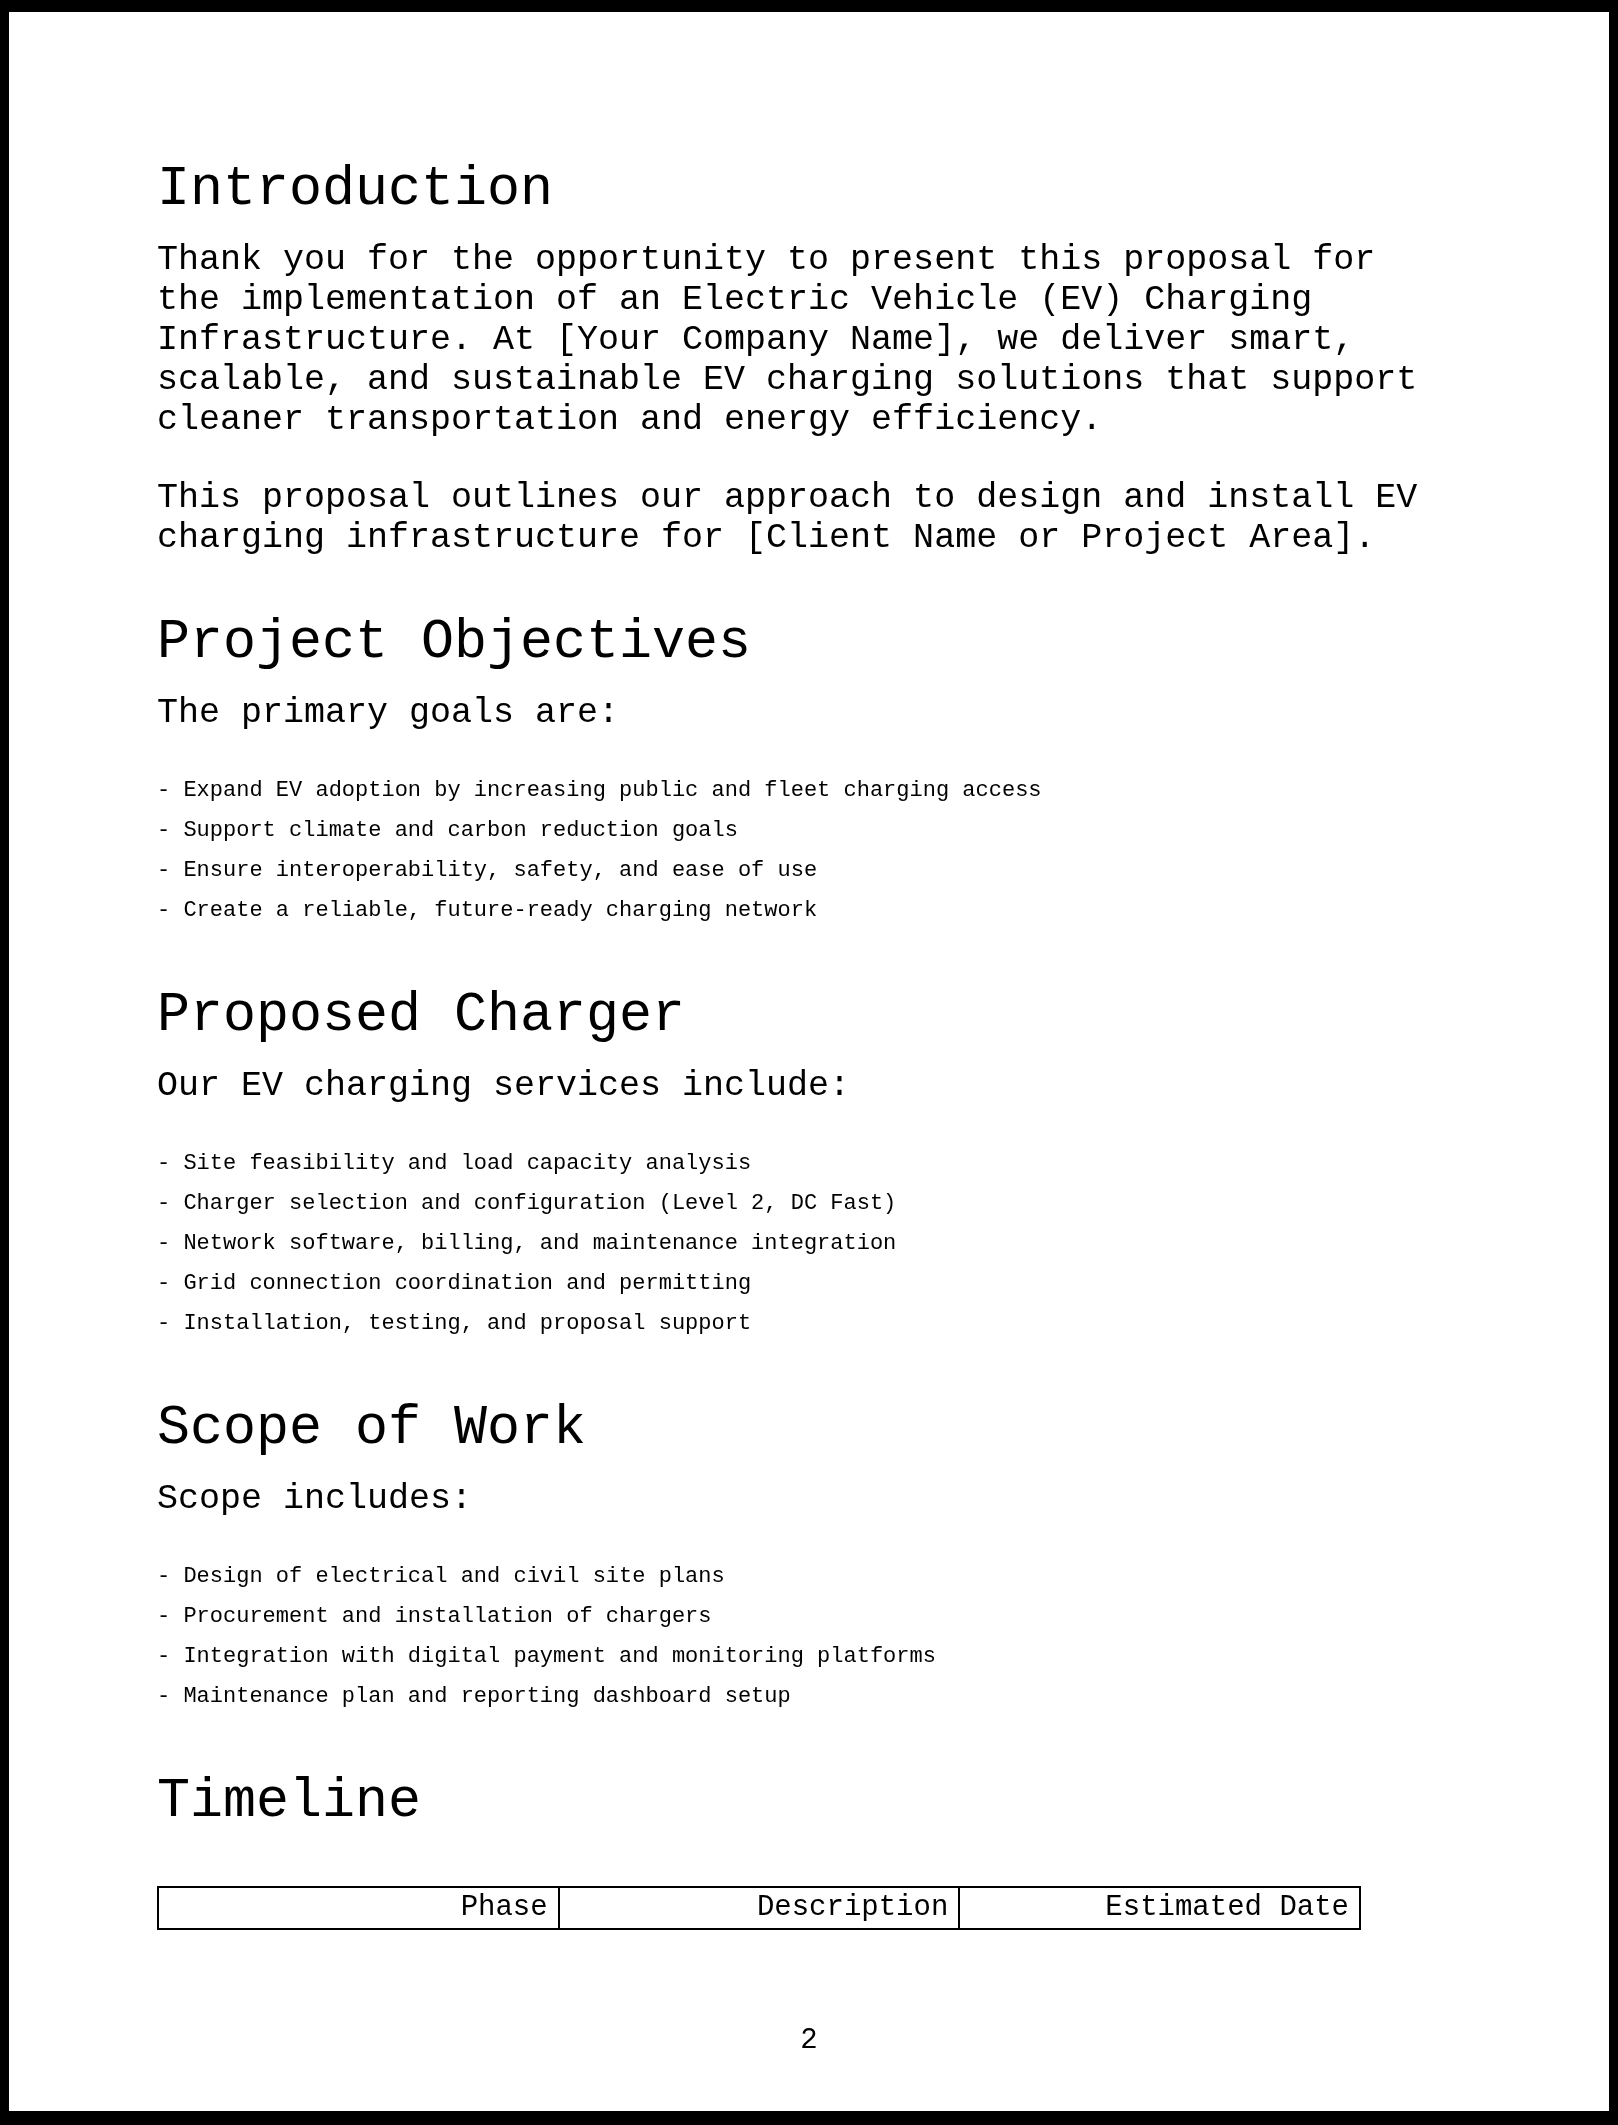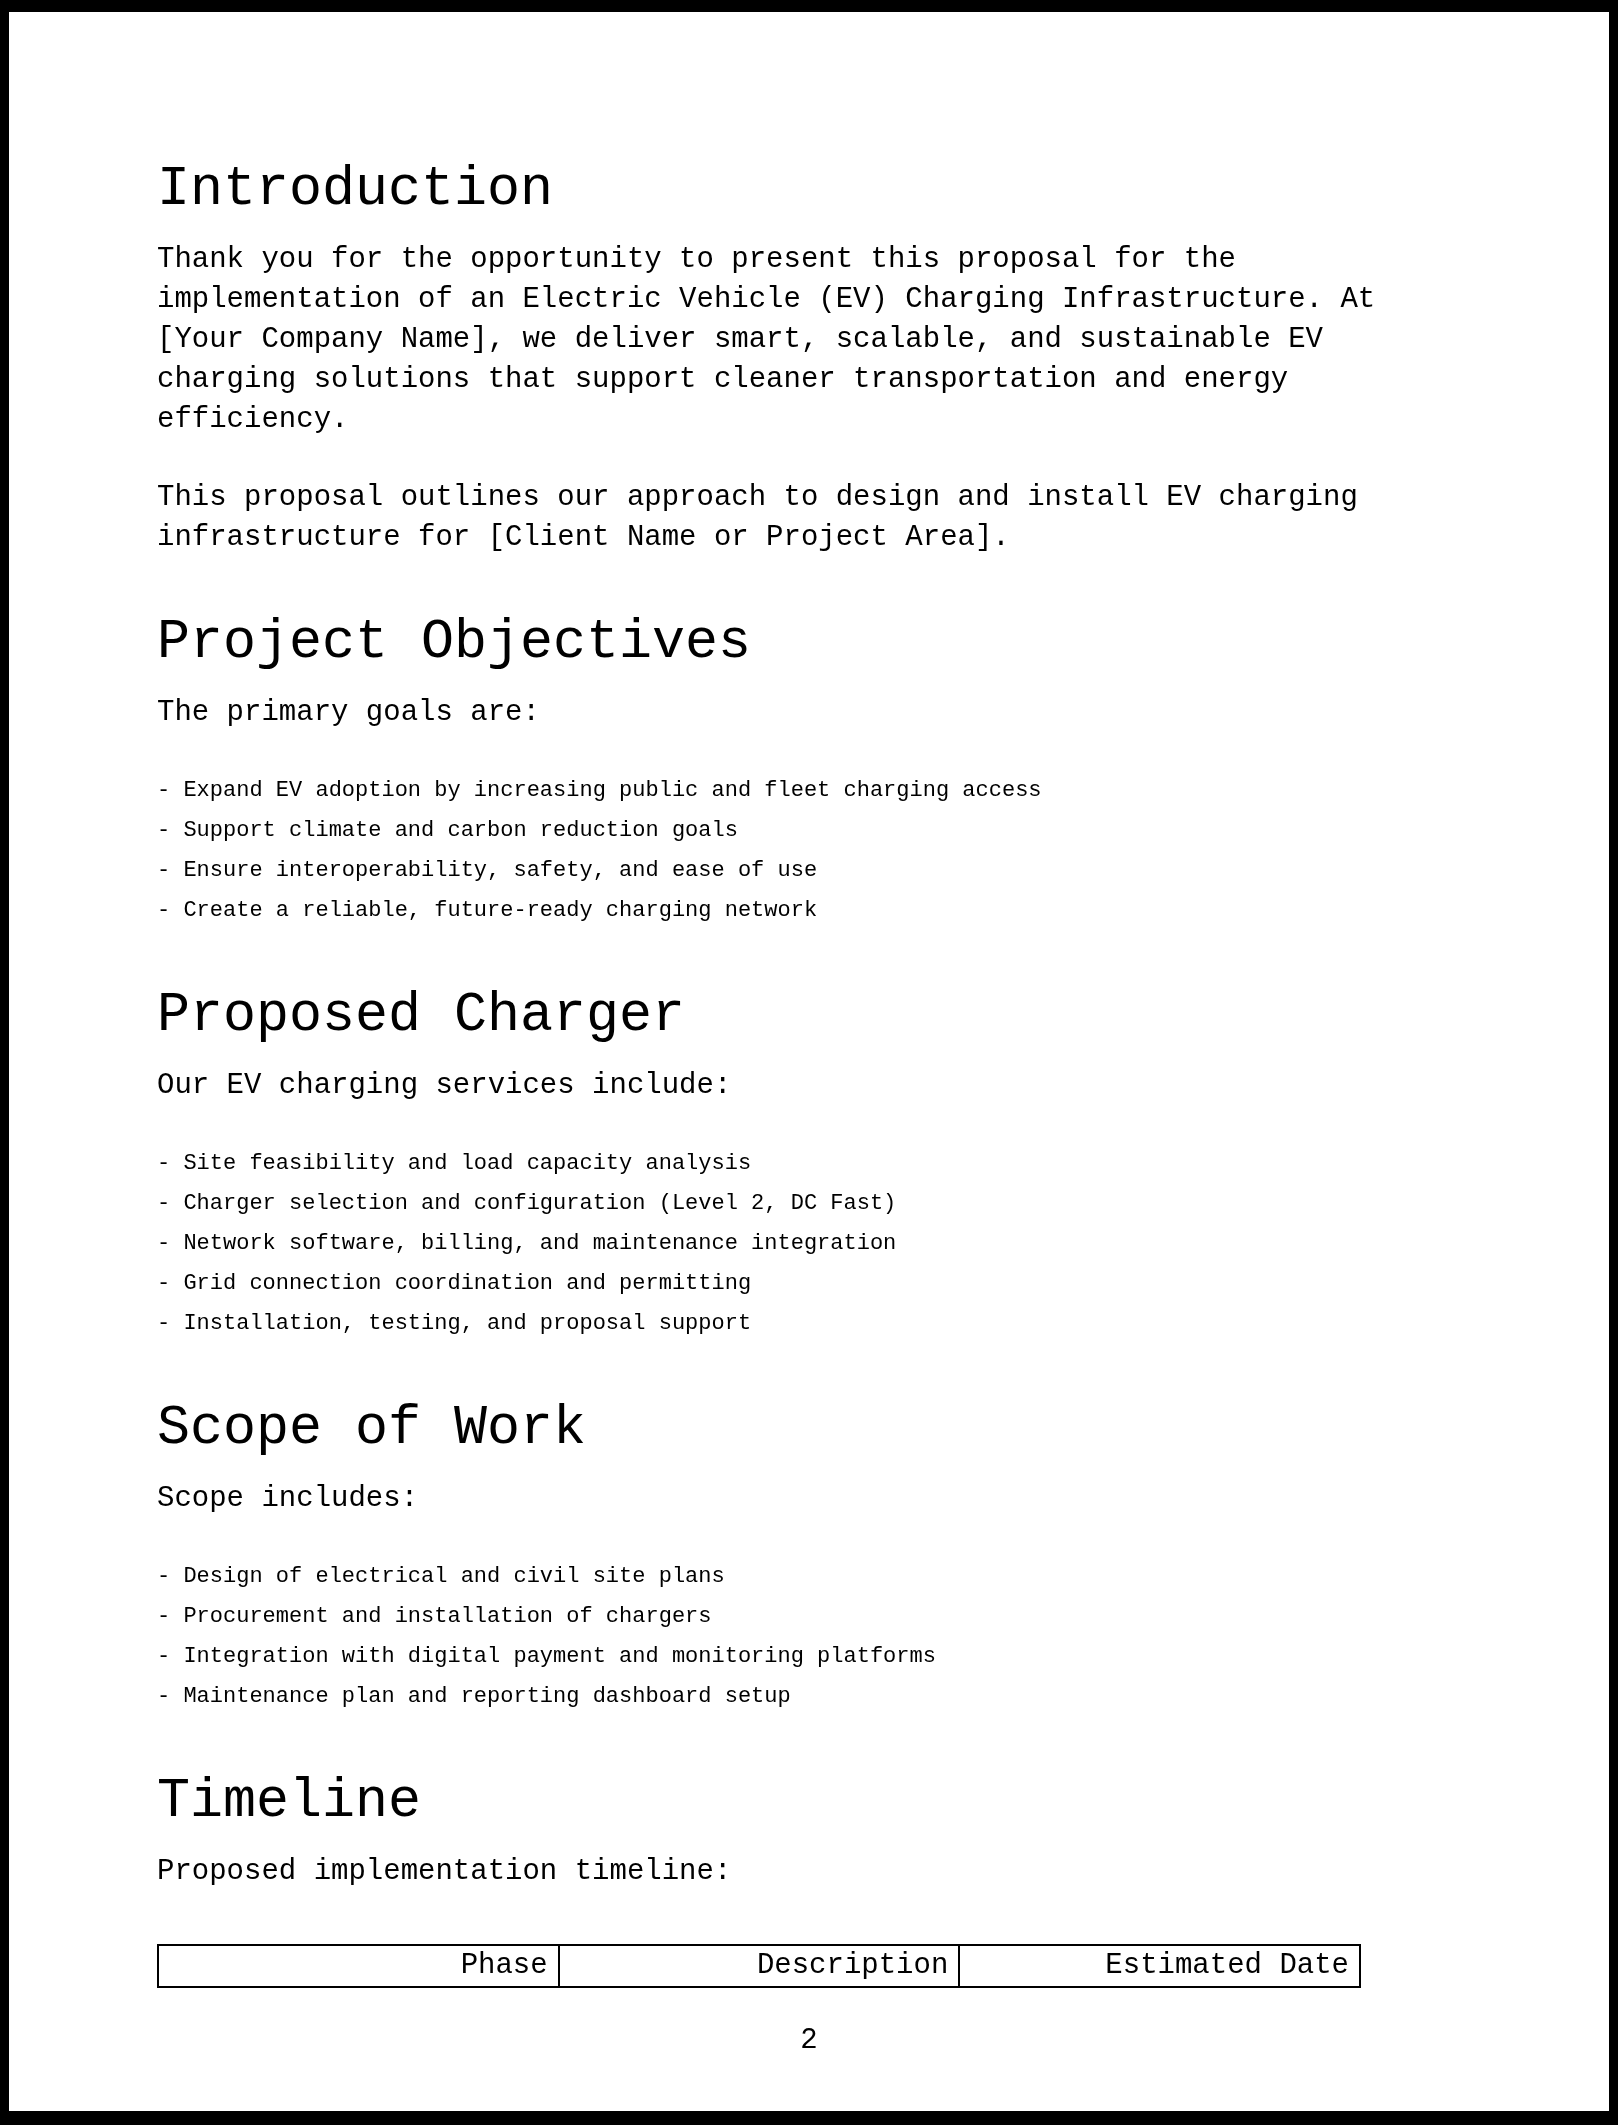--- a/index.html
+++ b/index.html
@@ -17,21 +17,21 @@
     color: #000000;
   }
   h1.doc-heading {
     font-size: 55px;
     font-weight: 400;
     line-height: 65px;
     margin: 52px 0 18px 0;
   }
   section:first-of-type h1.doc-heading { margin-top: 0; }
   p.body-text {
-    font-size: 29px;
+    font-size: 35px;
     line-height: 40px;
     font-weight: 400;
   }
   .spacer { height: 38px; }
   .plain-list p {
     font-size: 22px;
     line-height: 40px;
     font-weight: 400;
   }
   table.doc-table {
@@ -105,21 +105,20 @@
     <div class="plain-list">
       <p>- Design of electrical and civil site plans</p>
       <p>- Procurement and installation of chargers</p>
       <p>- Integration with digital payment and monitoring platforms</p>
       <p>- Maintenance plan and reporting dashboard setup</p>
     </div>
   </section>
 
   <section>
     <h1 class="doc-heading">Timeline</h1>
-    <p class="body-text">Proposed implementation timeline:</p>
     <table class="doc-table">
       <thead>
         <tr>
           <th>Phase</th>
           <th>Description</th>
           <th>Estimated Date</th>
         </tr>
       </thead>
     </table>
   </section>

